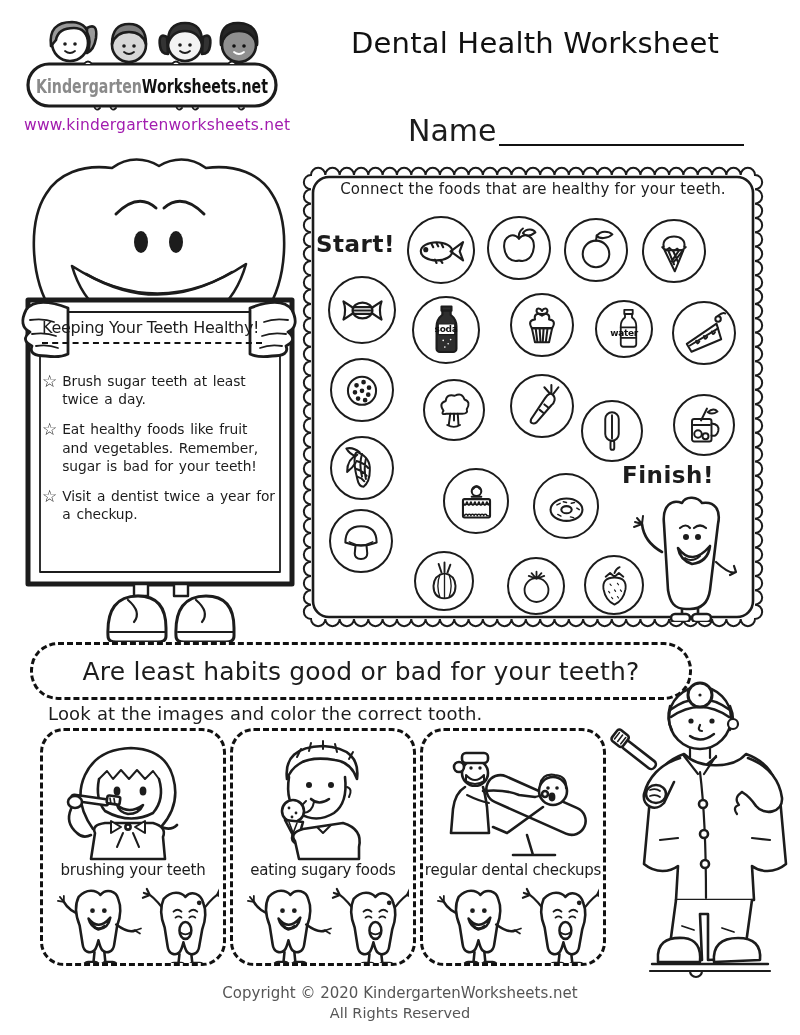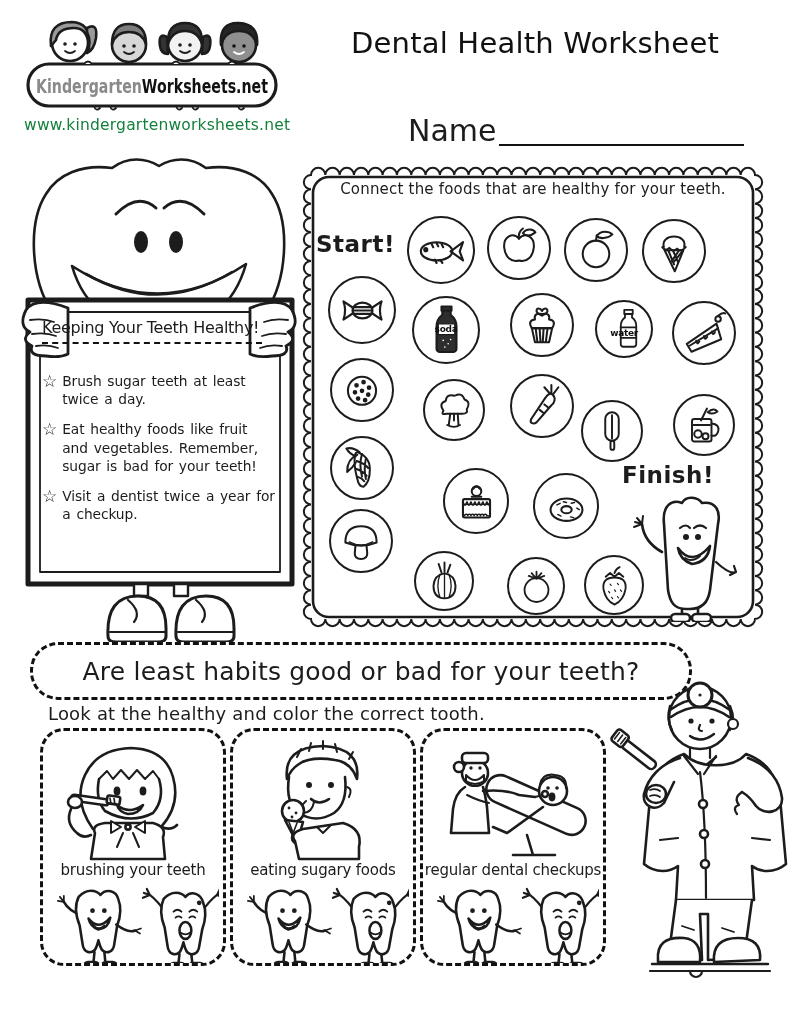--- a/index.html
+++ b/index.html
@@ -6,21 +6,21 @@
   body{
     width:800px;height:1035px;position:relative;background:#ffffff;
     font-family:"DejaVu Sans","Liberation Sans",sans-serif;color:#1c1c1c;
     overflow:hidden;
   }
   svg{display:block;}
   .ln{stroke:#1c1c1c;stroke-width:2.6;fill:none;stroke-linecap:round;stroke-linejoin:round;}
 
   
   #logo{position:absolute;left:24px;top:10px;width:256px;}
-  #logo-url{width:256px;text-align:center;color:#15803d;font-size:15.5px;margin-top:4px;letter-spacing:.2px;}
+  #logo-url{width:256px;text-align:center;color:#a21caf;font-size:15.5px;margin-top:4px;letter-spacing:.2px;}
   #page-title{position:absolute;left:300px;top:26px;width:470px;text-align:center;
     font-size:29px;letter-spacing:.2px;color:#111;}
   #name-row{position:absolute;left:408px;top:110px;width:336px;display:flex;align-items:flex-end;}
   #name-label{font-size:30px;line-height:1;}
   #name-line{flex:1;height:34px;border-bottom:2.5px solid #111;margin-left:2px;}
 
   
   #tooth-mascot{position:absolute;left:16px;top:150px;width:286px;height:492px;}
   #sign-text{position:absolute;left:42px;top:318px;width:234px;}
   #sign-heading{font-size:16px;white-space:nowrap;letter-spacing:-.3px;
@@ -497,21 +497,21 @@
       <path d="M54 119 v6 M70 119 v6"></path>
       <rect x="43" y="124" width="19" height="8" rx="4" fill="#fff"></rect>
       <rect x="64" y="124" width="19" height="8" rx="4" fill="#fff"></rect>
     </g>
   </svg>
 </div>
 
 <div id="habits-box">
   <span id="habits-question">Are least habits good or bad for your teeth?</span>
 </div>
-<div id="habits-instruction">Look at the healthy and color the correct tooth.</div>
+<div id="habits-instruction">Look at the images and color the correct tooth.</div>
 
 <div class="panel" id="panel-1">
   <svg class="scene" width="170" height="126" viewBox="0 0 170 126">
     <g class="ln" stroke-width="2.4">
       <path d="M42 94 Q22 66 34 40 Q46 14 80 13 Q114 14 122 42 Q130 70 110 92 Q120 96 126 90" fill="#fff"></path>
       <path d="M48 44 L56 36 L62 44 L70 35 L78 44 L86 35 L94 44 L102 36 L108 44" stroke-width="2"></path>
       <path d="M48 44 Q44 64 54 76 M108 44 Q114 64 102 78 M54 76 Q79 90 102 78"></path>
       <ellipse cx="66" cy="56" rx="3.4" ry="4.6" fill="#1c1c1c" stroke="none"></ellipse>
       <ellipse cx="92" cy="56" rx="3.4" ry="4.6" fill="#1c1c1c" stroke="none"></ellipse>
       <path d="M66 70 Q78 80 92 70 Q88 79 77 79 Q68 77 66 70 Z" fill="#fff"></path>
@@ -634,13 +634,15 @@
     <path d="M78 262 l12 4 M118 264 l12 4 M84 282 l10 3" stroke-width="1.8"></path>
 
     <path d="M54 296 Q52 272 80 274 Q98 276 96 298 L54 298 Z" fill="#fff"></path>
     <path d="M110 298 Q108 274 134 274 Q158 274 156 296 L110 298 Z" fill="#fff"></path>
     <path d="M48 300 H164" stroke-width="2.4"></path>
     <path d="M46 307 H166 M86 307 a6 6 0 0 0 12 0" stroke-width="2.2"></path>
   </g>
 </svg>
 
 <div id="footer">
+  <div class="f1">Copyright © 2020 KindergartenWorksheets.net</div>
+  <div class="f2">All Rights Reserved</div>
 </div>
 
 </body></html>

